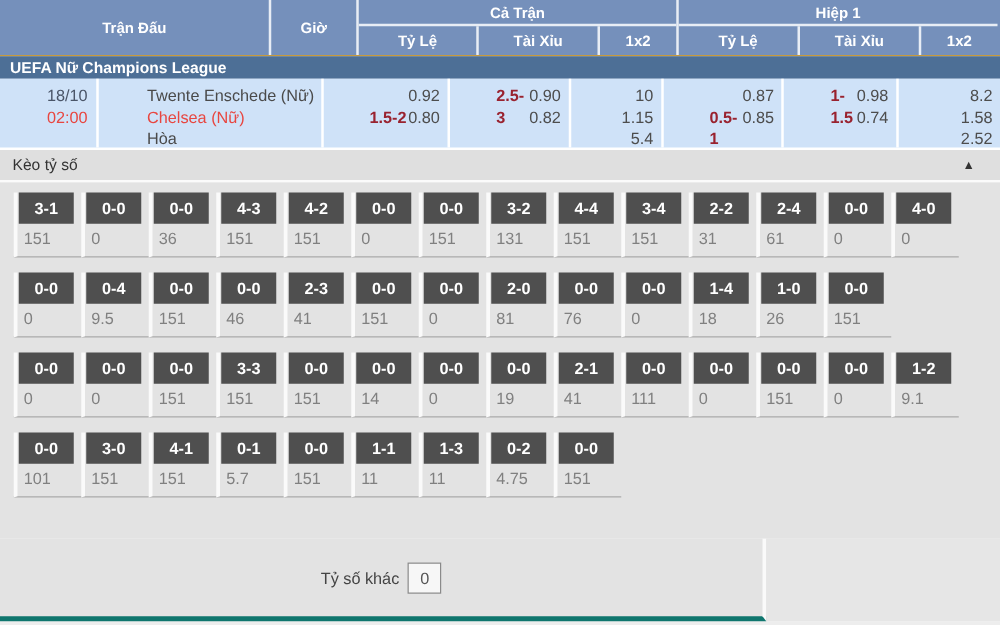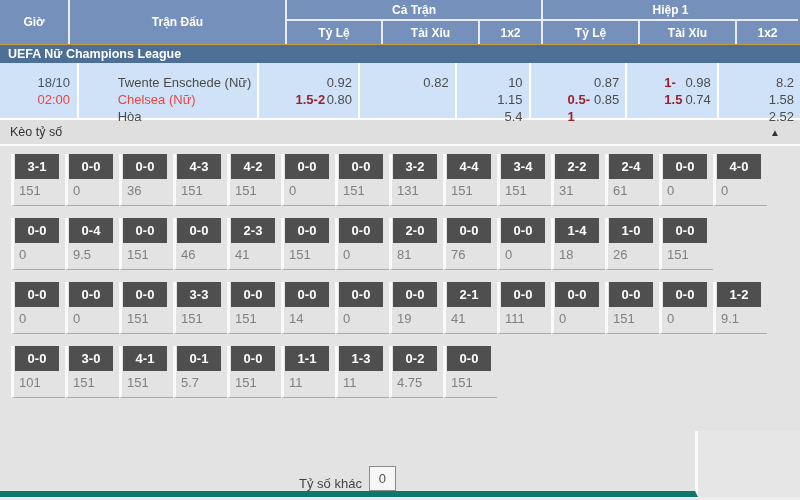--- a/index.html
+++ b/index.html
@@ -19,21 +19,21 @@
   .hsub > div { display: flex; align-items: center; justify-content: center; border-right: 2px solid #e8edf5; }
   .hsub > div:last-child { border-right: none; }
   .sw-hdp { width: 96px; } .sw-ou { width: 97px; } .sw-1x2 { flex: 1; }
   .h1 .sw-hdp { width: 97px; }
 
   
   .league { height: 18px; line-height: 18px; background: #4d6f96; color: #fff; font-weight: bold; font-size: 12.5px; padding-left: 8px; }
 
   
   .match { display: flex; height: 57px; background: #cfe2f8; font-size: 13px; border-bottom: 2px solid #fff; }
-  .mcell { border-right: 2px solid #fff; padding-top: 11px; margin-left: 31px; }
+  .mcell { border-right: 2px solid #fff; padding-top: 5px; margin-left: 31px; }
   .mcell:last-child { border-right: none; }
   .time-cell { width: 70px; text-align: center; line-height: 17px; }
   .date { color: #4a5568; }
   .time { color: #e84640; }
   .teams-cell { width: 217px; padding-left: 8px; color: #4a4a4a; line-height: 17px; }
   .away-team { color: #e84640; }
   .odds-cell { display: flex; flex-direction: column; }
   .c-fthdp { width: 104px; } .c-ftou { width: 97px; } .c-ft1x2 { width: 63px; }
   .c-h1hdp { width: 97px; } .c-h1ou { width: 89px; } .c-h11x2 { width: 75px; }
   .oline { height: 17px; line-height: 17px; display: flex; padding: 0 6px; }
@@ -44,34 +44,34 @@
   .cs-bar { height: 26px; background: #dfdfdf; display: flex; align-items: center; padding: 0 20px 0 10px; color: #333; font-size: 12.5px; border-bottom: 2px solid #fbfbfb; }
   .cs-arrow { margin-left: auto; font-size: 10px; color: #333; cursor: pointer; }
   .cs-grid { background: #e3e3e3; height: 285px; padding: 8px 0 0 11px; overflow: hidden; }
   .score-row { display: flex; margin-bottom: 12px; }
   .score-cell { width: 54px; border-left: 3px solid #fafafa; border-bottom: 1px solid #ababab; padding: 0 0 5px 1px; }
   .score-box { width: 44px; height: 25px; line-height: 25px; background: #4f4f4f; color: #fff; font-weight: bold; font-size: 13px; text-align: center; margin-bottom: 3px; }
   .score-odds { color: #808080; font-size: 13px; height: 18px; line-height: 18px; padding-left: 4px; }
 
   
   .other-row { display: flex; height: 66px; background: #e3e3e3; }
-  .other-left { width: 698px; border-right: 3px solid #fafafa; border-bottom: 6px solid #0f766e; display: flex; align-items: flex-end; justify-content: center; }
+  .other-left { width: 613px; border-right: 3px solid #fafafa; border-bottom: 4px solid #0f766e; display: flex; align-items: center; justify-content: center; }
   .other-label { color: #444; font-size: 13px; margin-right: 7px; }
   .other-input { width: 27px; height: 25px; border: 1px solid #8a8a8a; background: #f7f7f7; text-align: center; color: #555; font-size: 13px; font-family: "Liberation Sans", sans-serif; }
   .other-right { flex: 1; background: #e6e6e6; }
   .bottom-fill { height: 3px; background: #ededed; }
 </style>
 </head>
 <body>
 
 <div class="page">
 
   <div class="hdr">
+    <div class="span-cell w-match">Trận Đấu</div>
     <div class="span-cell w-time">Giờ</div>
-    <div class="span-cell w-match">Trận Đấu</div>
     <div class="hgroup ft">
       <div class="hgroup-title">Cả Trận</div>
       <div class="hsub">
         <div class="sw-hdp">Tỷ Lệ</div>
         <div class="sw-ou">Tài Xỉu</div>
         <div class="sw-1x2">1x2</div>
       </div>
     </div>
     <div class="hgroup h1">
       <div class="hgroup-title">Hiệp 1</div>
@@ -102,20 +102,24 @@
       <div class="oline">
           <span class="odds-val">0.92</span>
         </div>
       <div class="oline">
           <span class="line-val">1.5-2</span>
           <span class="odds-val">0.80</span>
         </div>
     </div>
     <div class="mcell odds-cell c-ftou">
       <div class="oline">
+          <span class="line-val">2.5-3</span>
+          <span class="odds-val">0.90</span>
+        </div>
+      <div class="oline">
           <span class="odds-val">0.82</span>
         </div>
     </div>
     <div class="mcell odds-cell c-ft1x2">
       <div class="oline">
           <span class="odds-val">10</span>
         </div>
       <div class="oline">
           <span class="odds-val">1.15</span>
         </div>

